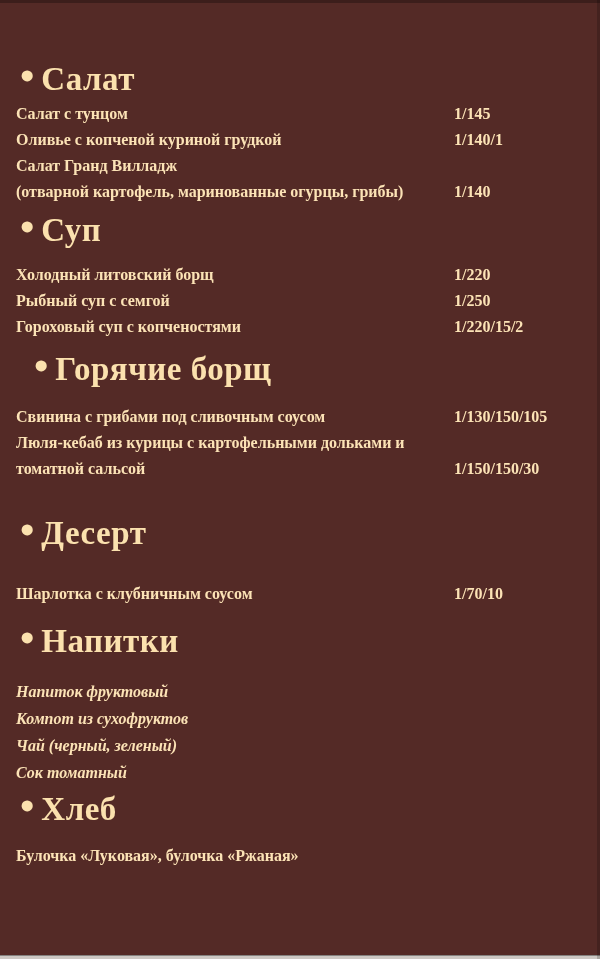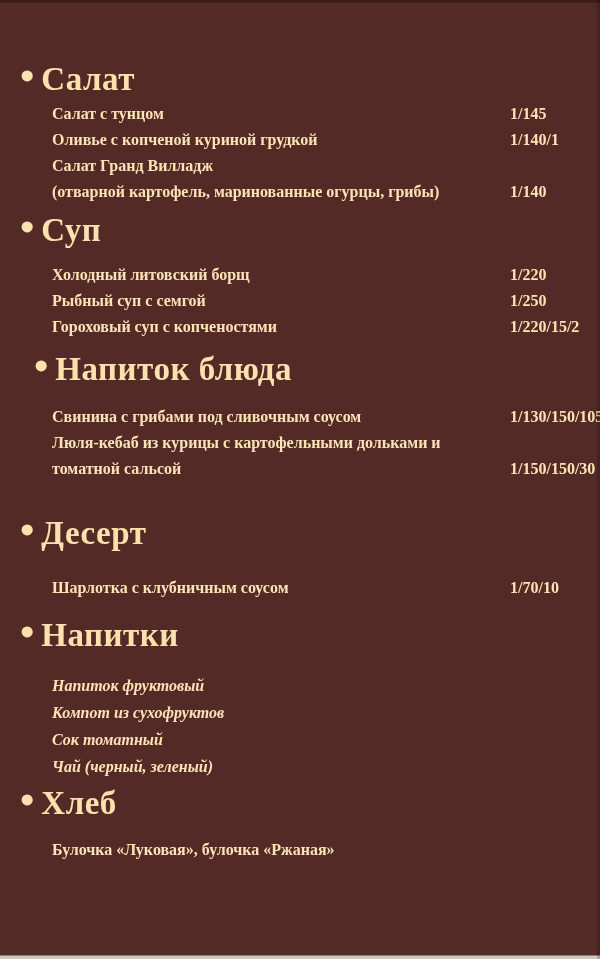--- a/index.html
+++ b/index.html
@@ -50,39 +50,39 @@
   }
   .sec-header .title {
     font-size: 33px;
     line-height: 47px;
     font-weight: 700;
     letter-spacing: 0.5px;
     white-space: nowrap;
     margin-top: 6px;
   }
 
-  .items { padding-left: 52px; }
+  .items { padding-left: 16px; }
   .row {
     position: relative;
     height: 26px;
     line-height: 26px;
     font-size: 16px;
     color: var(--item, #fce3b6);
     white-space: nowrap;
   }
-  .portion { position: absolute; left: 458px; top: 0; }
+  .portion { position: absolute; left: 438px; top: 0; }
 
   
   .sec-0 .items { margin-top: -2px; }
   .sec-1 .sec-header { margin-top: -4px; }
   .sec-1 .items { margin-top: 8px; }
   .sec-2 .sec-header { padding-left: 34px; }
   .sec-2 .items { margin-top: 11px; }
   .sec-3 .sec-header { margin-top: -4px; }
-  .sec-3 .items { margin-top: 18px; }
+  .sec-3 .items { margin-top: 24px; }
   .sec-4 .sec-header { margin-top: 5px; }
   .sec-4 .items { margin-top: 13px; }
   .sec-4 .row { height: 27px; line-height: 27px; font-style: italic; }
   .sec-5 .sec-header { margin-top: -6px; }
   .sec-5 .items { margin-top: 10px; }
 </style>
 </head>
 <body>
 
 <div class="page">
@@ -130,21 +130,21 @@
         <div class="row">
           <span class="dish">Гороховый суп с копченостями</span>
           <span class="portion">1/220/15/2</span>
         </div>
       </div>
     </section>
 
     <section class="sec-2">
       <div class="sec-header">
         <span class="bullet">•</span>
-        <h2 class="title">Напиток блюда</h2>
+        <h2 class="title">Горячие борщ</h2>
       </div>
       <div class="items">
         <div class="row">
           <span class="dish">Свинина с грибами под сливочным соусом</span>
           <span class="portion">1/130/150/105</span>
         </div>
         <div class="row">
           <span class="dish">Люля-кебаб из курицы с картофельными дольками и</span>
           <span class="portion"></span>
         </div>
@@ -176,24 +176,24 @@
         <h2 class="title">Напитки</h2>
       </div>
       <div class="items">
         <div class="row">
           <span class="dish">Напиток фруктовый</span>
         </div>
         <div class="row">
           <span class="dish">Компот из сухофруктов</span>
         </div>
         <div class="row">
+          <span class="dish">Чай (черный, зеленый)</span>
+        </div>
+        <div class="row">
           <span class="dish">Сок томатный</span>
-        </div>
-        <div class="row">
-          <span class="dish">Чай (черный, зеленый)</span>
         </div>
       </div>
     </section>
 
     <section class="sec-5">
       <div class="sec-header">
         <span class="bullet">•</span>
         <h2 class="title">Хлеб</h2>
       </div>
       <div class="items">

